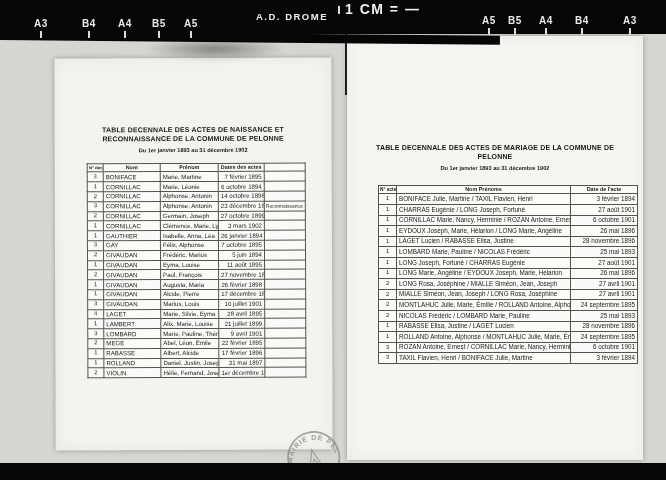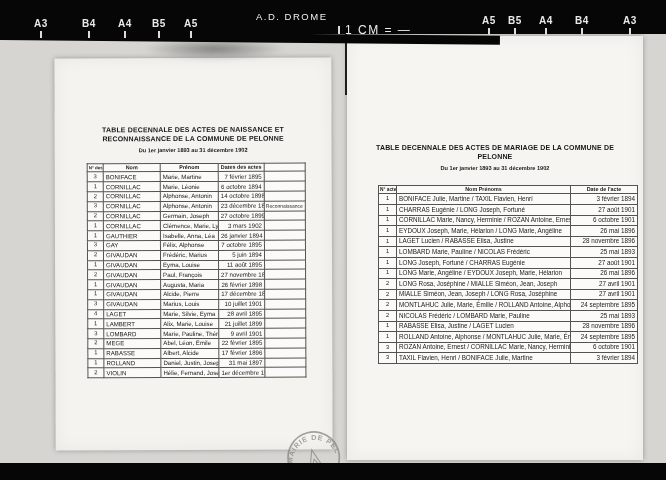--- a/index.html
+++ b/index.html
@@ -15,24 +15,24 @@
     transform:rotate(0.55deg);transform-origin:left top;z-index:4;}
   .film-bar-bottom{position:absolute;left:0;top:463px;width:666px;height:17px;background:#060606;z-index:5;}
   .backing-smudge{position:absolute;left:120px;top:34px;width:190px;height:30px;z-index:3;
     background:radial-gradient(closest-side,rgba(60,60,58,.55),rgba(60,60,58,0) 75%);filter:blur(2px);}
   .seam-line{position:absolute;left:345px;top:33px;width:2px;height:62px;background:#1d1d1b;z-index:3;}
 
   
   .cal-mark{position:absolute;width:24px;text-align:center;z-index:6;}
   .cal-mark .lbl{display:block;color:#e9e9e7;font-weight:bold;font-size:10px;letter-spacing:.5px;line-height:10px;margin-top:12px;}
   .cal-mark .tick{display:block;width:2px;height:7px;background:#dcdcda;margin:2px auto 0 auto;}
-  .archive-label{position:absolute;left:256px;top:11px;color:#efefec;font-weight:normal;
+  .archive-label{position:absolute;left:256px;top:11px;color:#efefec;font-weight:bold;
     font-size:9.5px;letter-spacing:1.5px;z-index:6;}
-  .scale-label{position:absolute;left:338px;top:23px;color:#efefec;font-weight:normal;
-    font-size:12px;letter-spacing:1.5px;z-index:6;}
+  .scale-label{position:absolute;left:338px;top:1px;color:#efefec;font-weight:bold;
+    font-size:14px;letter-spacing:1.5px;z-index:6;}
   .scale-label:before{content:"";display:inline-block;width:2px;height:8px;background:#dcdcda;margin-right:5px;}
 
   
   .sheet{position:absolute;background:#f4f3f0;z-index:2;
     box-shadow:0 0 5px rgba(0,0,0,.3), inset 0 0 18px rgba(0,0,0,.05);}
   .sheet-left{left:55px;top:58px;width:277px;height:392px;transform:rotate(-.2deg);}
   .sheet-right{left:347px;top:36px;width:296px;height:424px;background:#f6f5f2;}
 
   .page-title{position:absolute;width:100%;text-align:center;color:#181816;}
   .page-title .t1,.page-title .t2{font-weight:bold;font-size:7px;line-height:8.6px;letter-spacing:.15px;}

